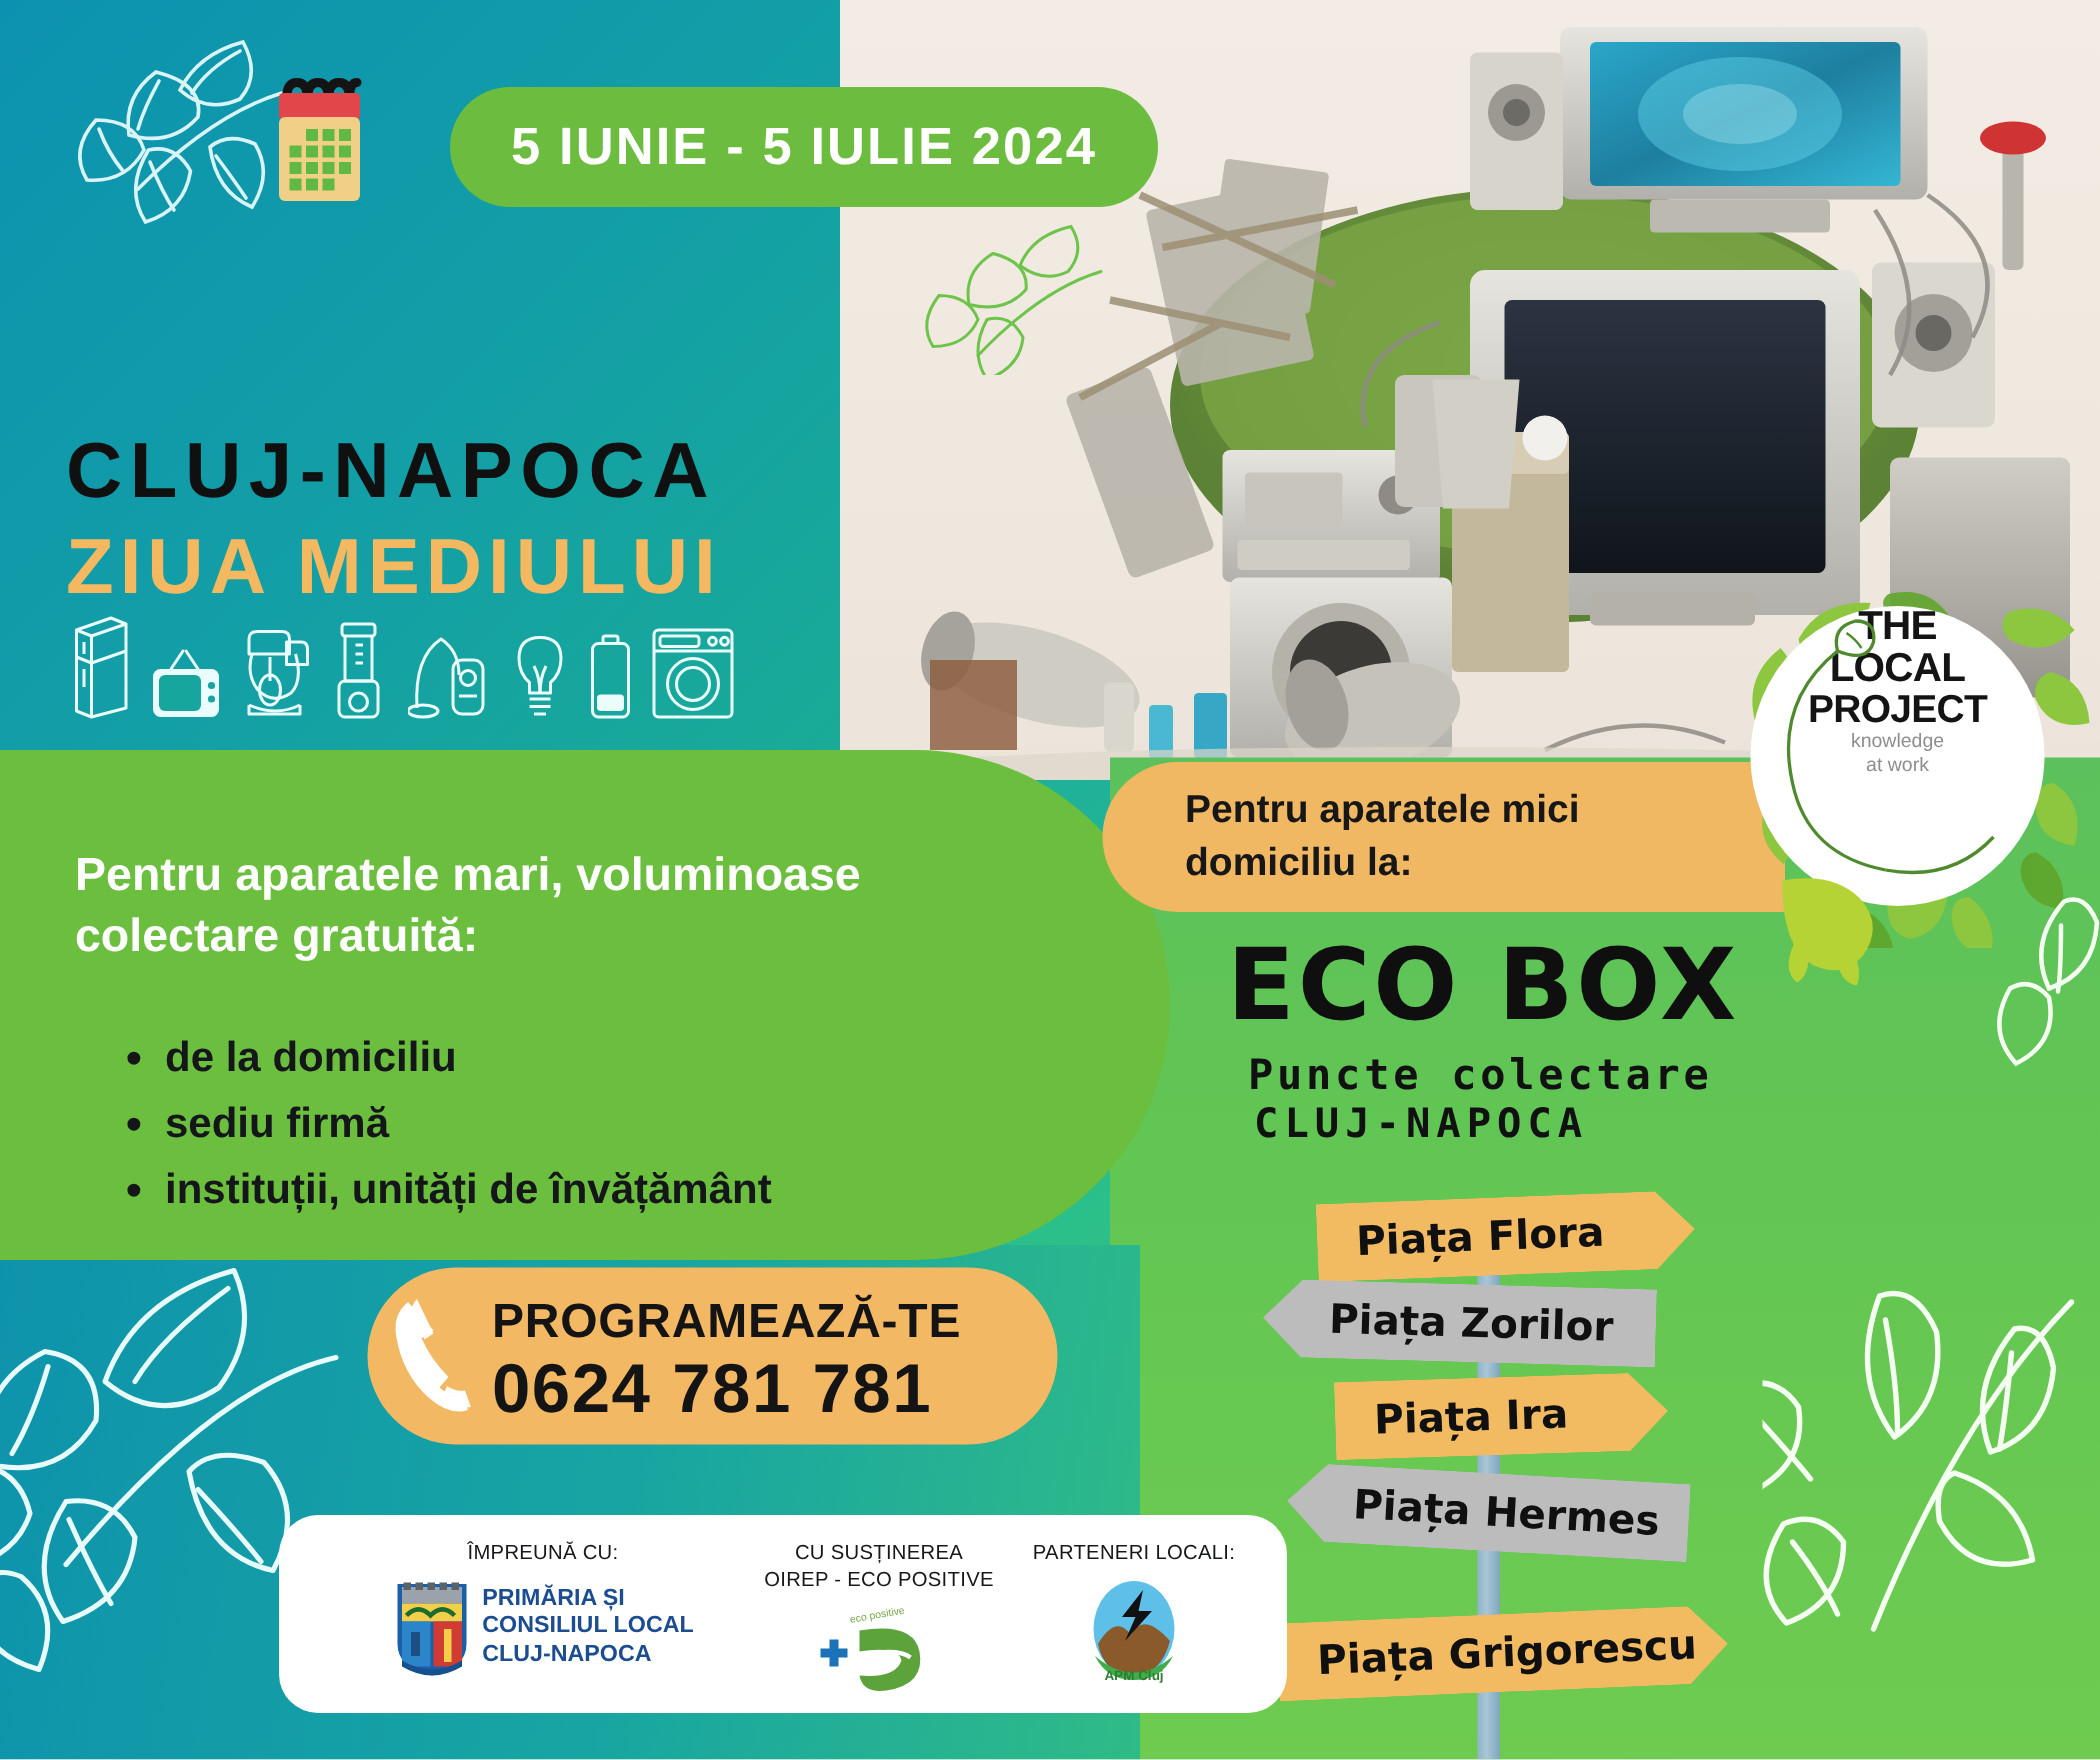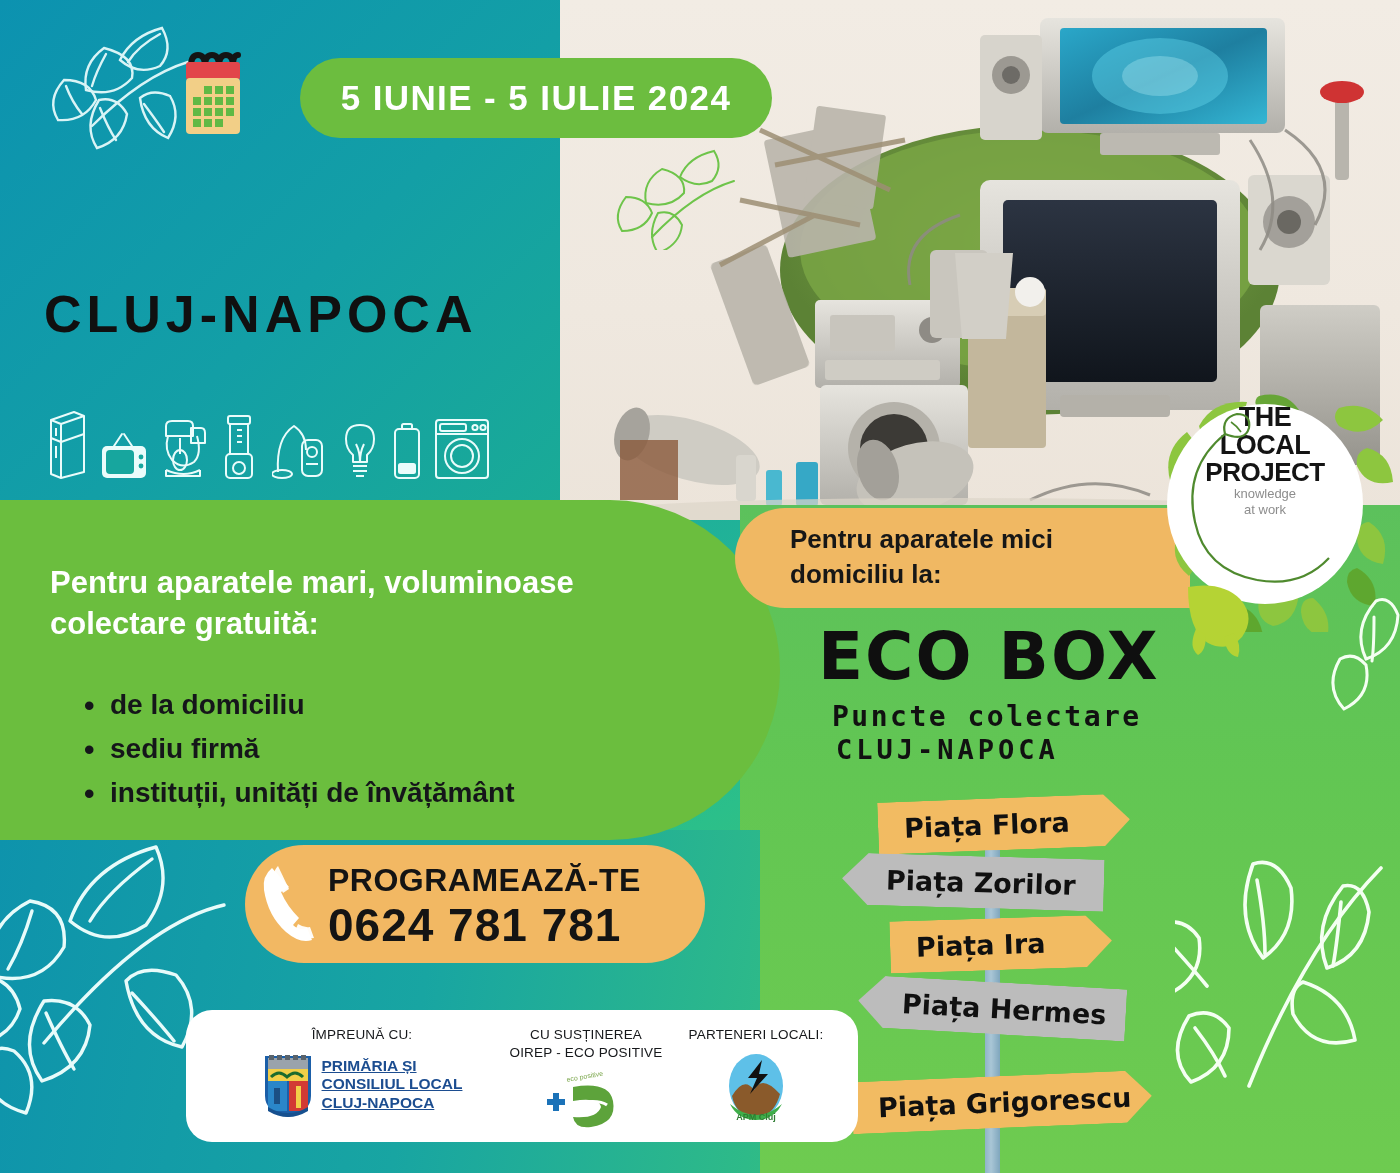--- a/index.html
+++ b/index.html
@@ -201,21 +201,21 @@
   #fcol0 { left: 26px;  width: 300px; }
   #fcol1 { left: 300px; width: 200px; }
   #fcol2 { left: 480px; width: 180px; }
   .f-title {
     color: #16181b; font-size: 13.5px; font-weight: 400; letter-spacing: .2px;
     line-height: 1.3;
   }
   .f-body { display: flex; align-items: center; justify-content: center; gap: 8px; margin-top: 8px; }
   .f-text {
     text-align: left; color: #1c4d90; font-size: 15.5px;
-    font-weight: 700; line-height: 1.18; text-decoration: underline;
+    font-weight: 700; line-height: 1.18;
   }
 </style>
 </head>
 <body>
 
 <div id="poster">
 
   <div class="band-teal-top"></div>
 
   <div class="photo-panel">
@@ -377,20 +377,21 @@
         <rect x="22" y="69" width="8" height="8"></rect>
       <rect x="33" y="69" width="8" height="8"></rect>
     </g>
   </svg>
 
   <div class="date-badge">
     <span>5 IUNIE - 5 IULIE 2024</span>
   </div>
 
   <div class="title-city">CLUJ-NAPOCA</div>
+  <div class="title-sub">ZIUA MEDIULUI</div>
 
   <div class="appliance-row">
     <svg width="44" height="72" viewBox="0 0 44 72">
       <g fill="none" stroke="#eafcfb" stroke-width="2" stroke-linejoin="round">
         <path d="M7 12 L30 4 L40 8 L40 64 L17 70 L7 66 Z"></path>
         <path d="M7 12 L17 16 L17 70"></path>
           <path d="M17 16 L40 8"></path>
         <path d="M7 30 L17 34"></path>
           <path d="M17 34 L40 26"></path>
         <path d="M12 20 L12 28"></path>

